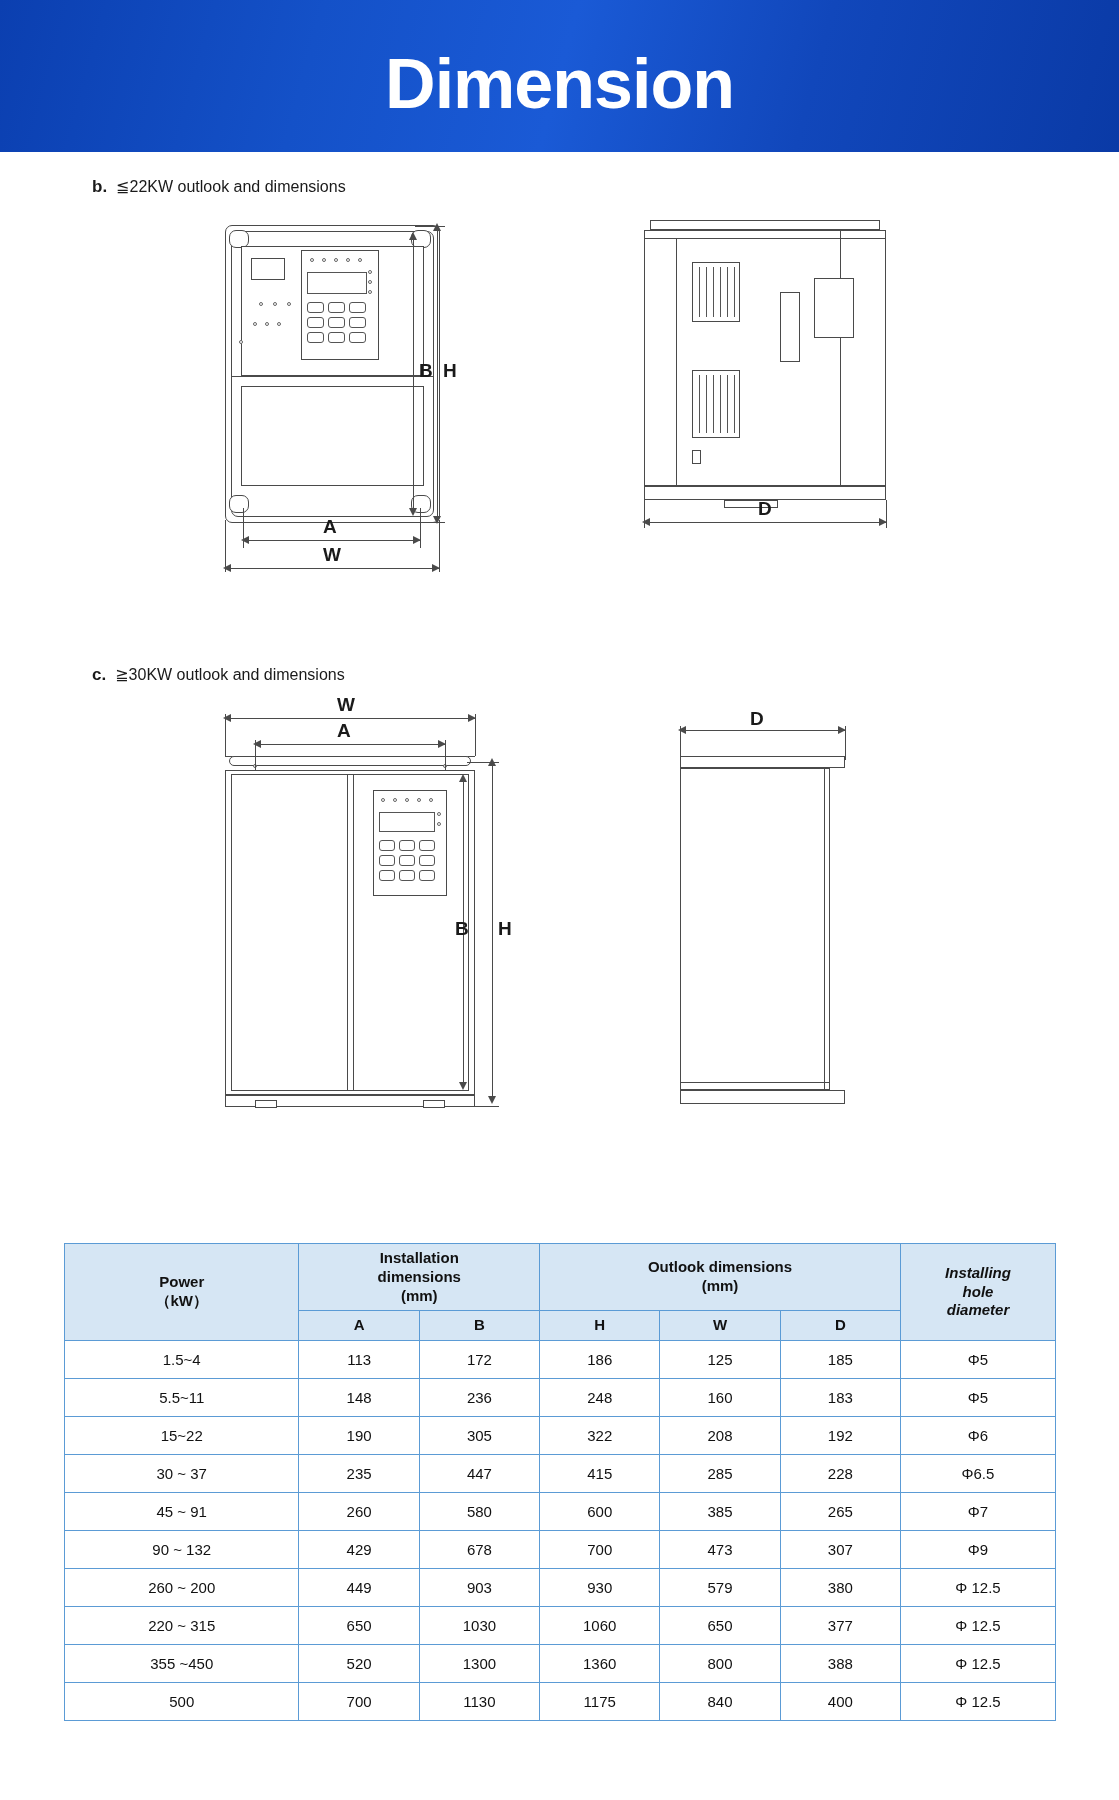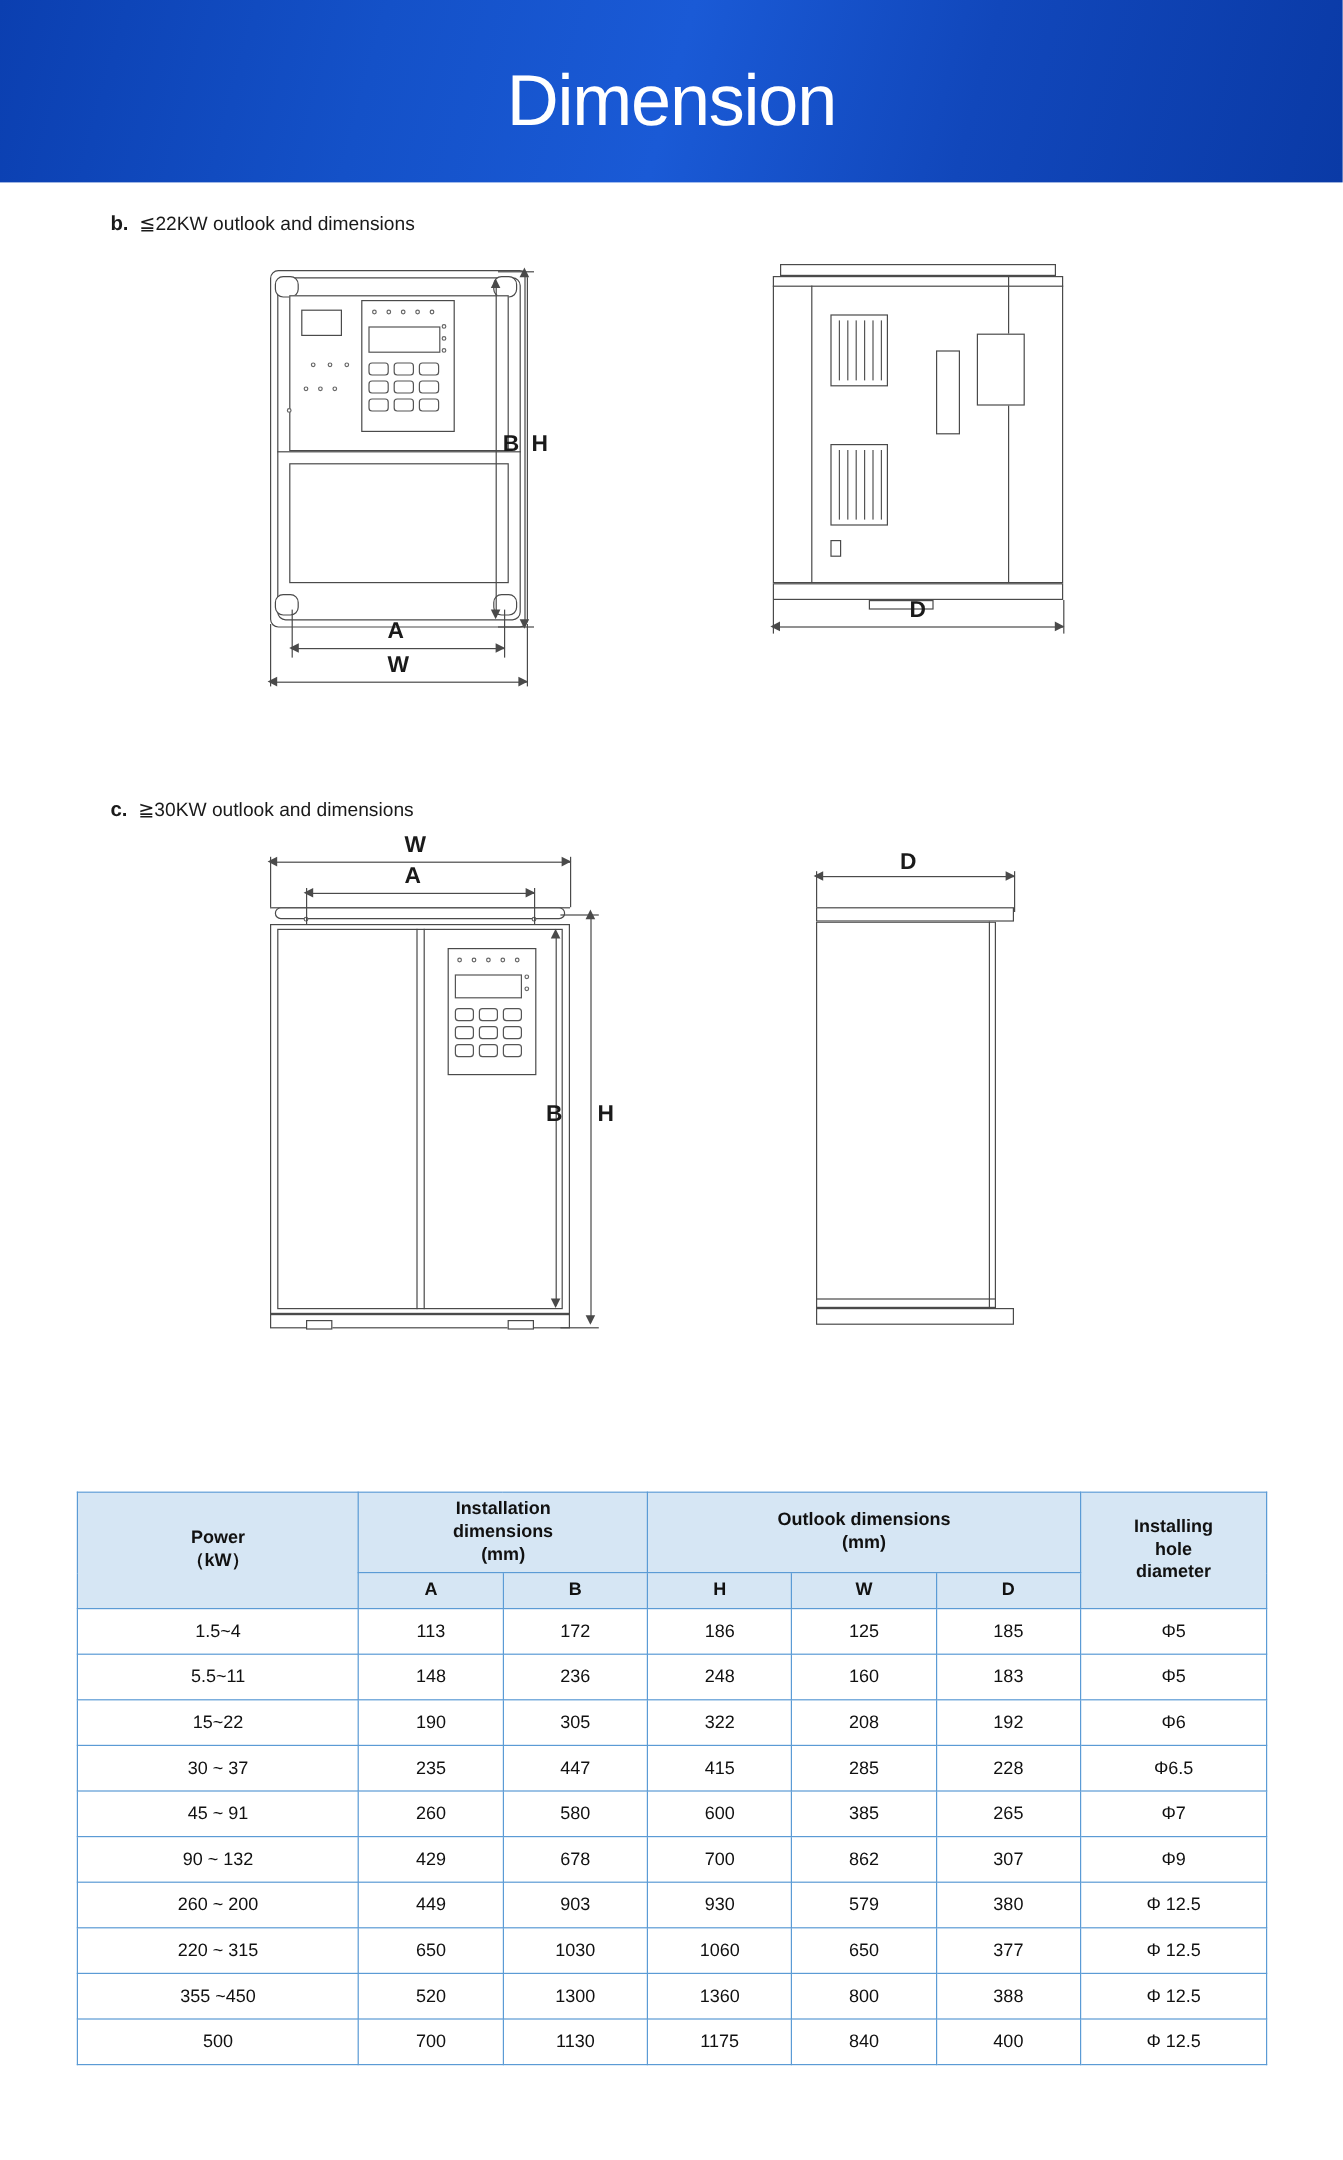--- a/index.html
+++ b/index.html
@@ -18,22 +18,22 @@
   .banner {
     width: 1119px;
     height: 152px;
     background: linear-gradient(105deg, #0b3fb0 0%, #1451c8 28%, #1a5ad6 50%, #1147bb 72%, #0a3aa6 100%);
     display: flex;
     align-items: center;
     justify-content: center;
   }
   .banner-title {
     color: #ffffff;
-    font-size: 60px;
-    font-weight: normal;
+    font-size: 70px;
+    font-weight: bold;
     letter-spacing: -1px;
     line-height: 1;
     margin-top: 16px;
   }
 
   
   .section-caption {
     position: absolute;
     font-size: 17px;
     color: #1a1a1a;
@@ -119,21 +119,21 @@
     padding: 2px 4px;
     background: #ffffff;
     font-size: 15px;
   }
   .col-power  { width: 230px; }
   .col-a      { width: 118px; }
   .col-b      { width: 118px; }
   .col-h      { width: 118px; }
   .col-w      { width: 118px; }
   .col-d      { width: 118px; }
-  .col-hole   { width: 152px; }
+  .col-hole   { width: 152px; font-style: italic; }
 </style>
 </head>
 <body>
 
 <div class="banner">
   <div class="banner-title">Dimension</div>
 </div>
 
 <div class="section-caption" style="left:92px; top:177px;">
   <span class="marker">b.</span><span class="leq">≦22KW outlook and dimensions</span>
@@ -420,21 +420,21 @@
         <td>600</td>
         <td>385</td>
         <td>265</td>
         <td>Φ7</td>
       </tr>
       <tr>
         <td>90 ~ 132</td>
         <td>429</td>
         <td>678</td>
         <td>700</td>
-        <td>862</td>
+        <td>473</td>
         <td>307</td>
         <td>Φ9</td>
       </tr>
       <tr>
         <td>260 ~ 200</td>
         <td>449</td>
         <td>903</td>
         <td>930</td>
         <td>579</td>
         <td>380</td>

